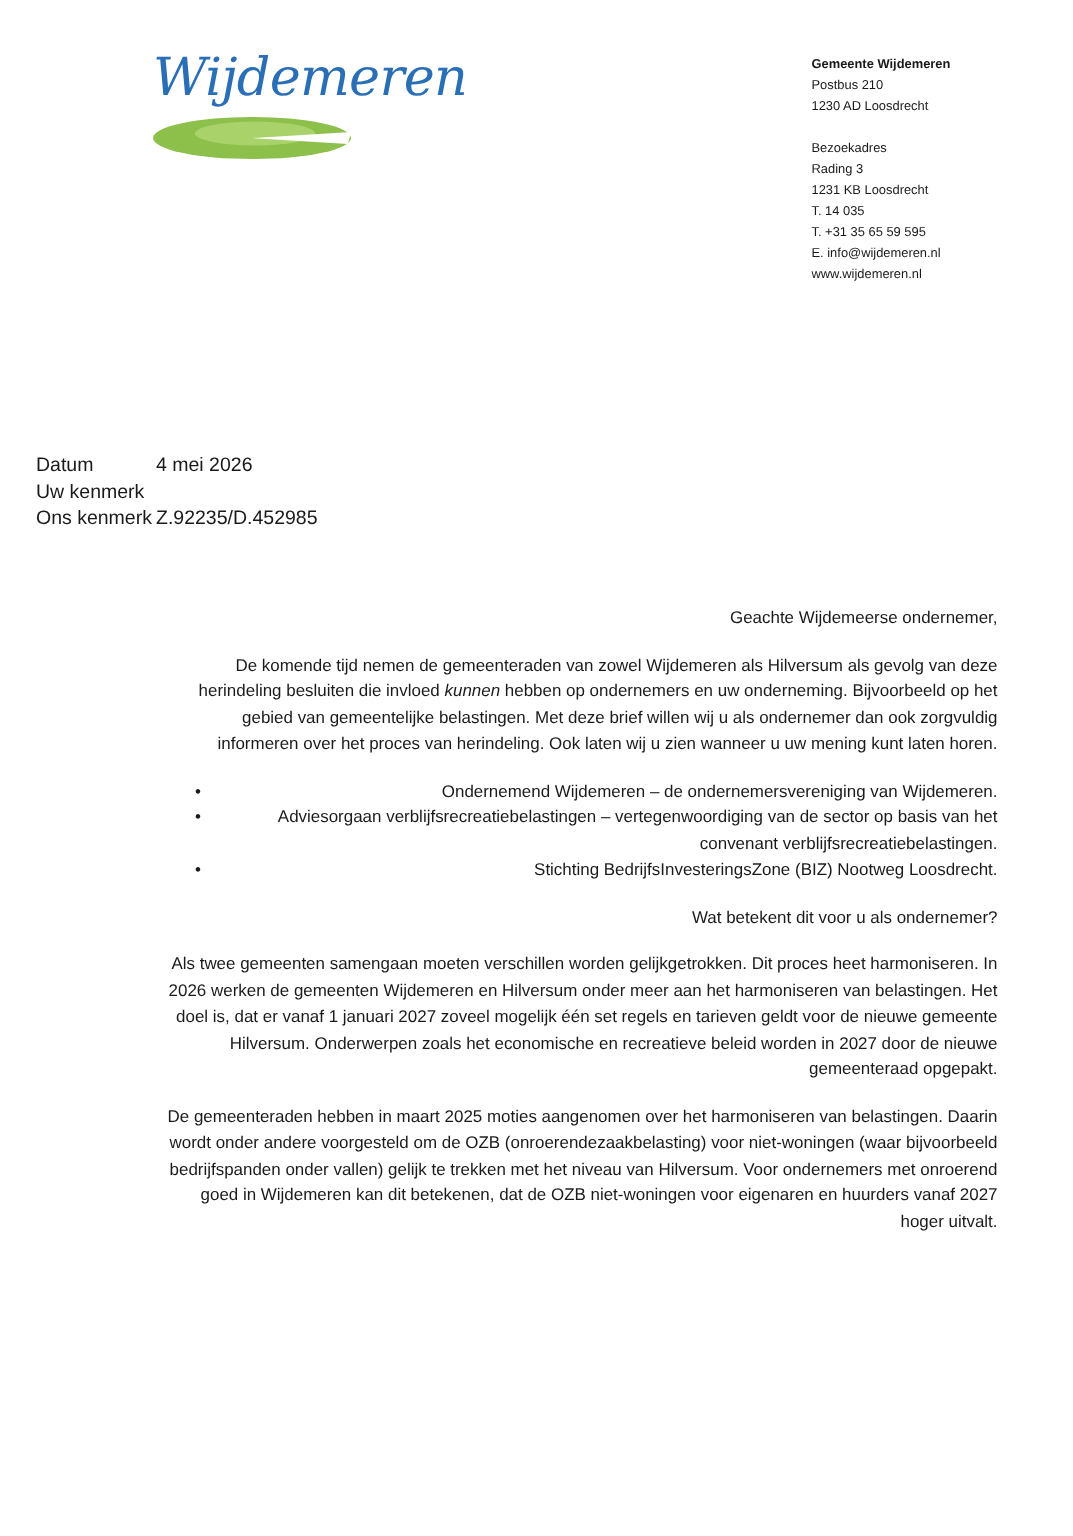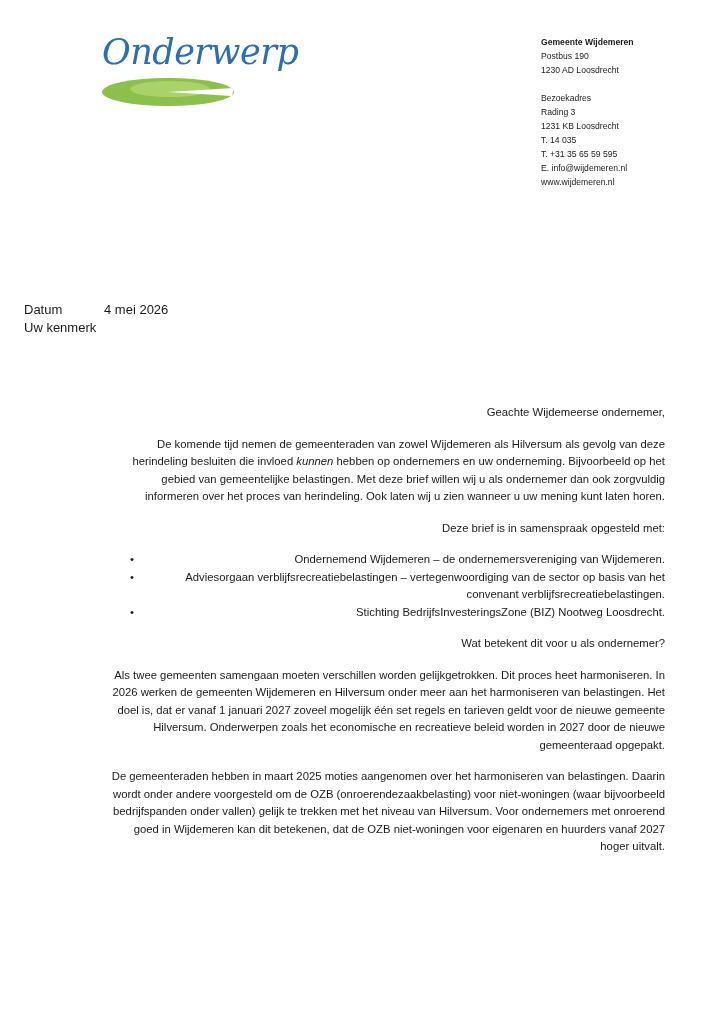--- a/index.html
+++ b/index.html
@@ -30,52 +30,55 @@
 </style>
 </head>
 <body>
 
 <div class="logo">
   <svg width="190" height="80">
     <ellipse cx="70" cy="60" rx="66" ry="14" fill="#8cc04b"></ellipse>
     <ellipse cx="72" cy="57" rx="40" ry="8" fill="#a9d36a"></ellipse>
     <path d="M70 60 L136 56 L134 64 Z" fill="#ffffff"></path>
   </svg>
-  <span class="logo-text">Onderwerp</span>
+  <span class="logo-text">Wijdemeren</span>
 </div>
 
 <div class="addr">
   <div class="b">Gemeente Wijdemeren</div>
-  <div>Postbus 190</div>
+  <div>Postbus 210</div>
   <div>1230 AD  Loosdrecht</div>
   <div class="gap"></div>
   <div>Bezoekadres</div>
   <div>Rading 3</div>
   <div>1231 KB  Loosdrecht</div>
   <div>T. 14 035</div>
   <div>T. +31 35 65 59 595</div>
   <div>E. info@wijdemeren.nl</div>
   <div>www.wijdemeren.nl</div>
 </div>
 
 <div class="meta">
   <div class="meta-row">
     <span class="meta-label">Datum</span>
     <span>4 mei 2026</span>
   </div>
   <div class="meta-row">
     <span class="meta-label">Uw kenmerk</span>
     <span></span>
   </div>
+  <div class="meta-row">
+    <span class="meta-label">Ons kenmerk</span>
+    <span>Z.92235/D.452985</span>
+  </div>
 </div>
 
 <div class="body">
   <p>Geachte Wijdemeerse ondernemer,</p>
   <p><span>De komende tijd nemen de gemeenteraden van zowel Wijdemeren als Hilversum als gevolg van deze herindeling besluiten die invloed </span><em>kunnen</em><span> hebben op ondernemers en uw onderneming. Bijvoorbeeld op het gebied van gemeentelijke belastingen. Met deze brief willen wij u als ondernemer dan ook zorgvuldig informeren over het proces van herindeling. Ook laten wij u zien wanneer u uw mening kunt laten horen.</span></p>
-  <p>Deze brief is in samenspraak opgesteld met:</p>
   <ul>
     <li>
         <span class="bullet">•</span>
         <span class="li-text">Ondernemend Wijdemeren – de ondernemersvereniging van Wijdemeren.</span>
       </li>
     <li>
         <span class="bullet">•</span>
         <span class="li-text">Adviesorgaan verblijfsrecreatiebelastingen – vertegenwoordiging van de sector op basis van het convenant verblijfsrecreatiebelastingen.</span>
       </li>
     <li>

